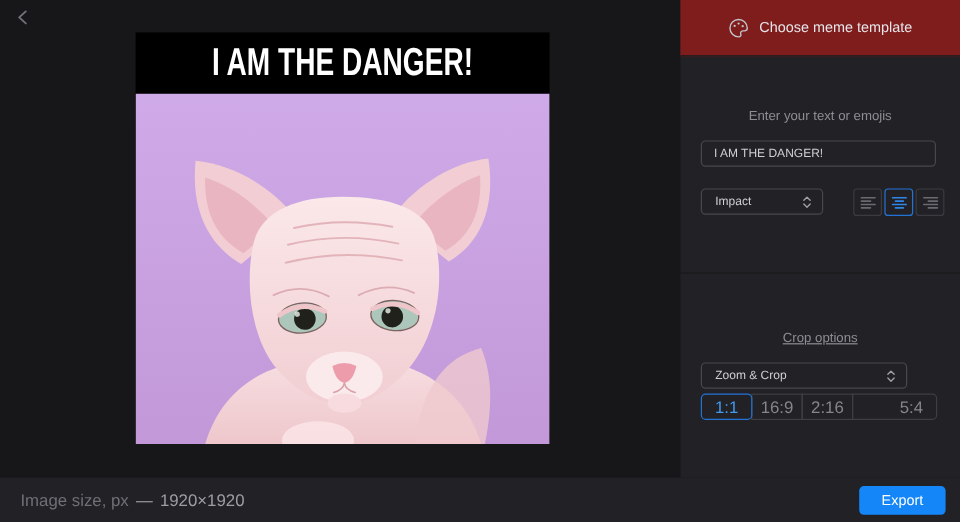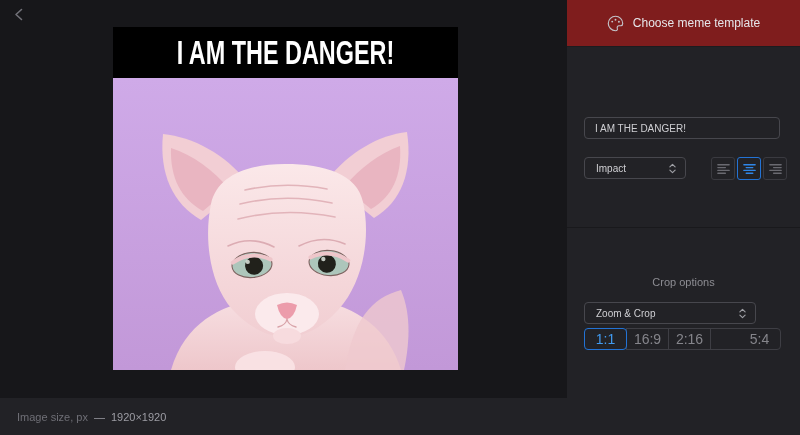--- a/index.html
+++ b/index.html
@@ -25,21 +25,21 @@
   
   .sidebar{position:absolute;right:0;top:0;width:233px;height:398px;background:#222226;}
   .sb-header{
     position:absolute;left:0;top:0;width:233px;height:47px;background:#7f1d1d;
     display:flex;align-items:center;justify-content:center;gap:9px;cursor:pointer;
     border-bottom:1px solid #1c1c1f;
   }
   .sb-header-title{color:#e6e6ea;font-size:12px;}
   .sb-label{position:absolute;left:0;width:233px;text-align:center;color:#8d8d93;font-size:11px;}
   .label-text{top:91px;}
-  .label-crop{top:276px;}
+  .label-crop{top:276px;text-decoration:underline;}
   .text-input{
     position:absolute;left:17px;top:117px;width:196px;height:22px;
     background:transparent;border:1px solid #47474d;border-radius:4px;
     color:#cfcfd3;font-size:10px;padding:0 10px;outline:none;
     font-family:"Liberation Sans","DejaVu Sans",sans-serif;
   }
   .select{
     position:absolute;height:22px;border:1px solid #47474d;border-radius:4px;
     display:flex;align-items:center;justify-content:space-between;
     padding:0 9px 0 11px;color:#cfcfd3;font-size:10px;cursor:pointer;
@@ -60,21 +60,21 @@
     color:#85858b;font-size:14px;cursor:pointer;background:transparent;position:relative;
   }
   .ratio-btn:first-child{margin-left:0;border-radius:4px 0 0 4px;}
   .ratio-btn:last-child{border-radius:0 4px 4px 0;padding-left:28px;}
   .ratio-btn.selected{border-color:#2373d5;color:#419aef;z-index:2;border-radius:4px;}
   
   .bottombar{
     position:absolute;left:0;bottom:0;width:800px;height:37px;background:#222226;
     display:flex;align-items:center;
   }
-  .size-info{margin-left:17px;font-size:11px;display:flex;gap:6px;align-items:center;}
+  .size-info{margin-left:17px;font-size:14px;display:flex;gap:6px;align-items:center;}
   .size-label{color:#6f6f76;}
   .size-sep{color:#9d9da4;}
   .size-value{color:#9d9da4;text-align:center;}
   .export-btn{
     position:absolute;left:716px;top:7px;width:72px;height:24px;
     background:#1486f8;border:none;border-radius:4px;color:#fff;
     font-size:12px;display:flex;align-items:center;justify-content:center;cursor:pointer;
     font-family:"Liberation Sans","DejaVu Sans",sans-serif;
   }
 </style>
@@ -158,20 +158,21 @@
     <div class="sb-header">
       <svg width="17" height="17" viewBox="0 0 16 16" fill="none">
         <path d="M8 1.2 C4.3 1.2 1.2 4.2 1.2 7.9 C1.2 11.6 4.3 14.8 8 14.8 C9.6 14.8 10.1 13.7 9.7 12.5 C9.3 11.2 10 10.2 11.3 10.1 L13 10 C14.2 9.9 14.8 9.1 14.8 7.9 C14.8 4.2 11.7 1.2 8 1.2 Z" stroke="#c3c3c9" stroke-width="1.1"></path>
         <circle cx="4.9" cy="6.2" r="0.9" fill="#c3c3c9"></circle>
         <circle cx="8" cy="4.4" r="0.9" fill="#c3c3c9"></circle>
         <circle cx="11.2" cy="6.4" r="0.9" fill="#c3c3c9"></circle>
       </svg>
       <span class="sb-header-title">Choose meme template</span>
     </div>
 
+    <div class="sb-label label-text">Enter your text or emojis</div>
 
     <input class="text-input" type="text" value="I AM THE DANGER!" style="">
 
     <div class="select font-select">
       <span>Impact</span>
       <svg width="7" height="11" viewBox="0 0 8 12" fill="none">
         <path d="M1 4.2 L4 1.2 L7 4.2" stroke="#9fa0a6" stroke-width="1.3" stroke-linecap="round" stroke-linejoin="round"></path>
         <path d="M1 7.8 L4 10.8 L7 7.8" stroke="#9fa0a6" stroke-width="1.3" stroke-linecap="round" stroke-linejoin="round"></path>
       </svg>
     </div>
@@ -213,15 +214,16 @@
       <div class="ratio-btn">5:4</div>
     </div>
   </div>
 
   <div class="bottombar">
     <div class="size-info">
       <span class="size-label">Image size, px</span>
       <span class="size-sep">—</span>
       <span class="size-value">1920×1920</span>
     </div>
+    <button class="export-btn">Export</button>
   </div>
 
 </div>
 
 </body></html>

